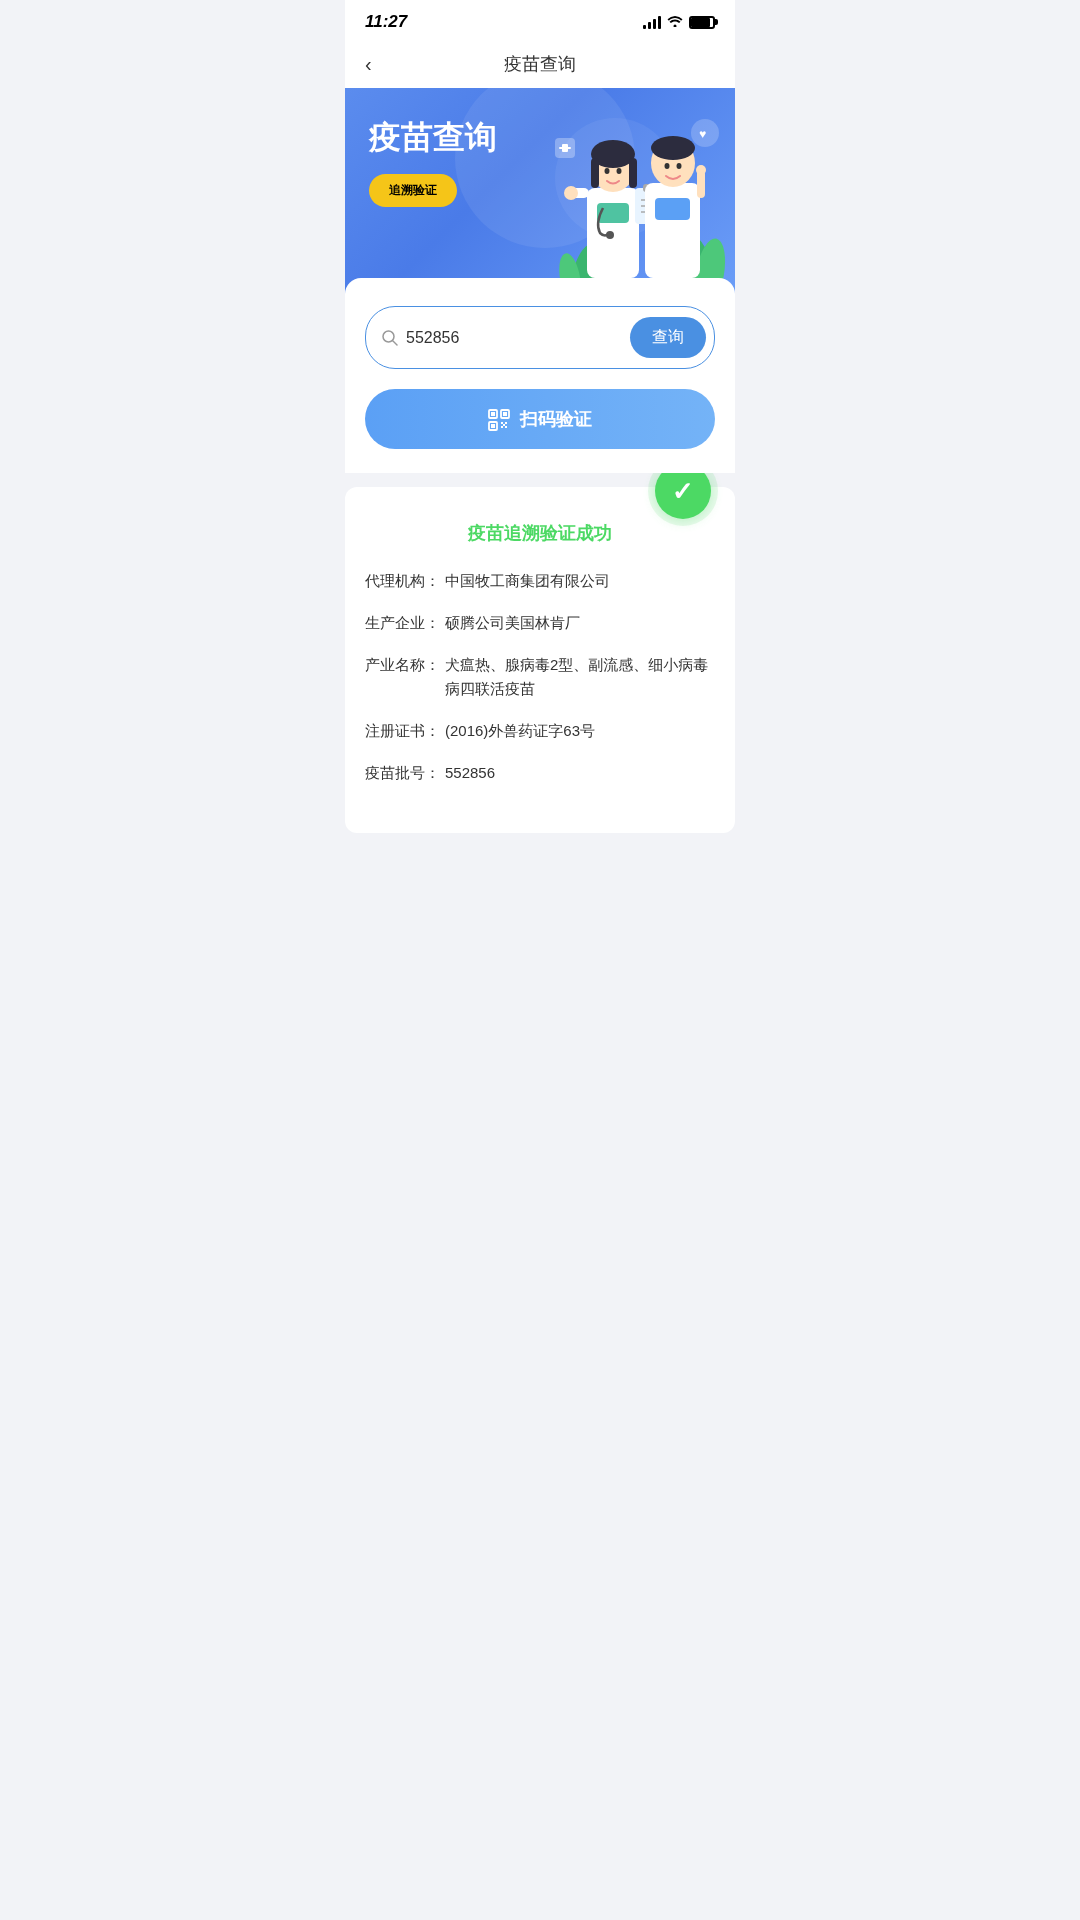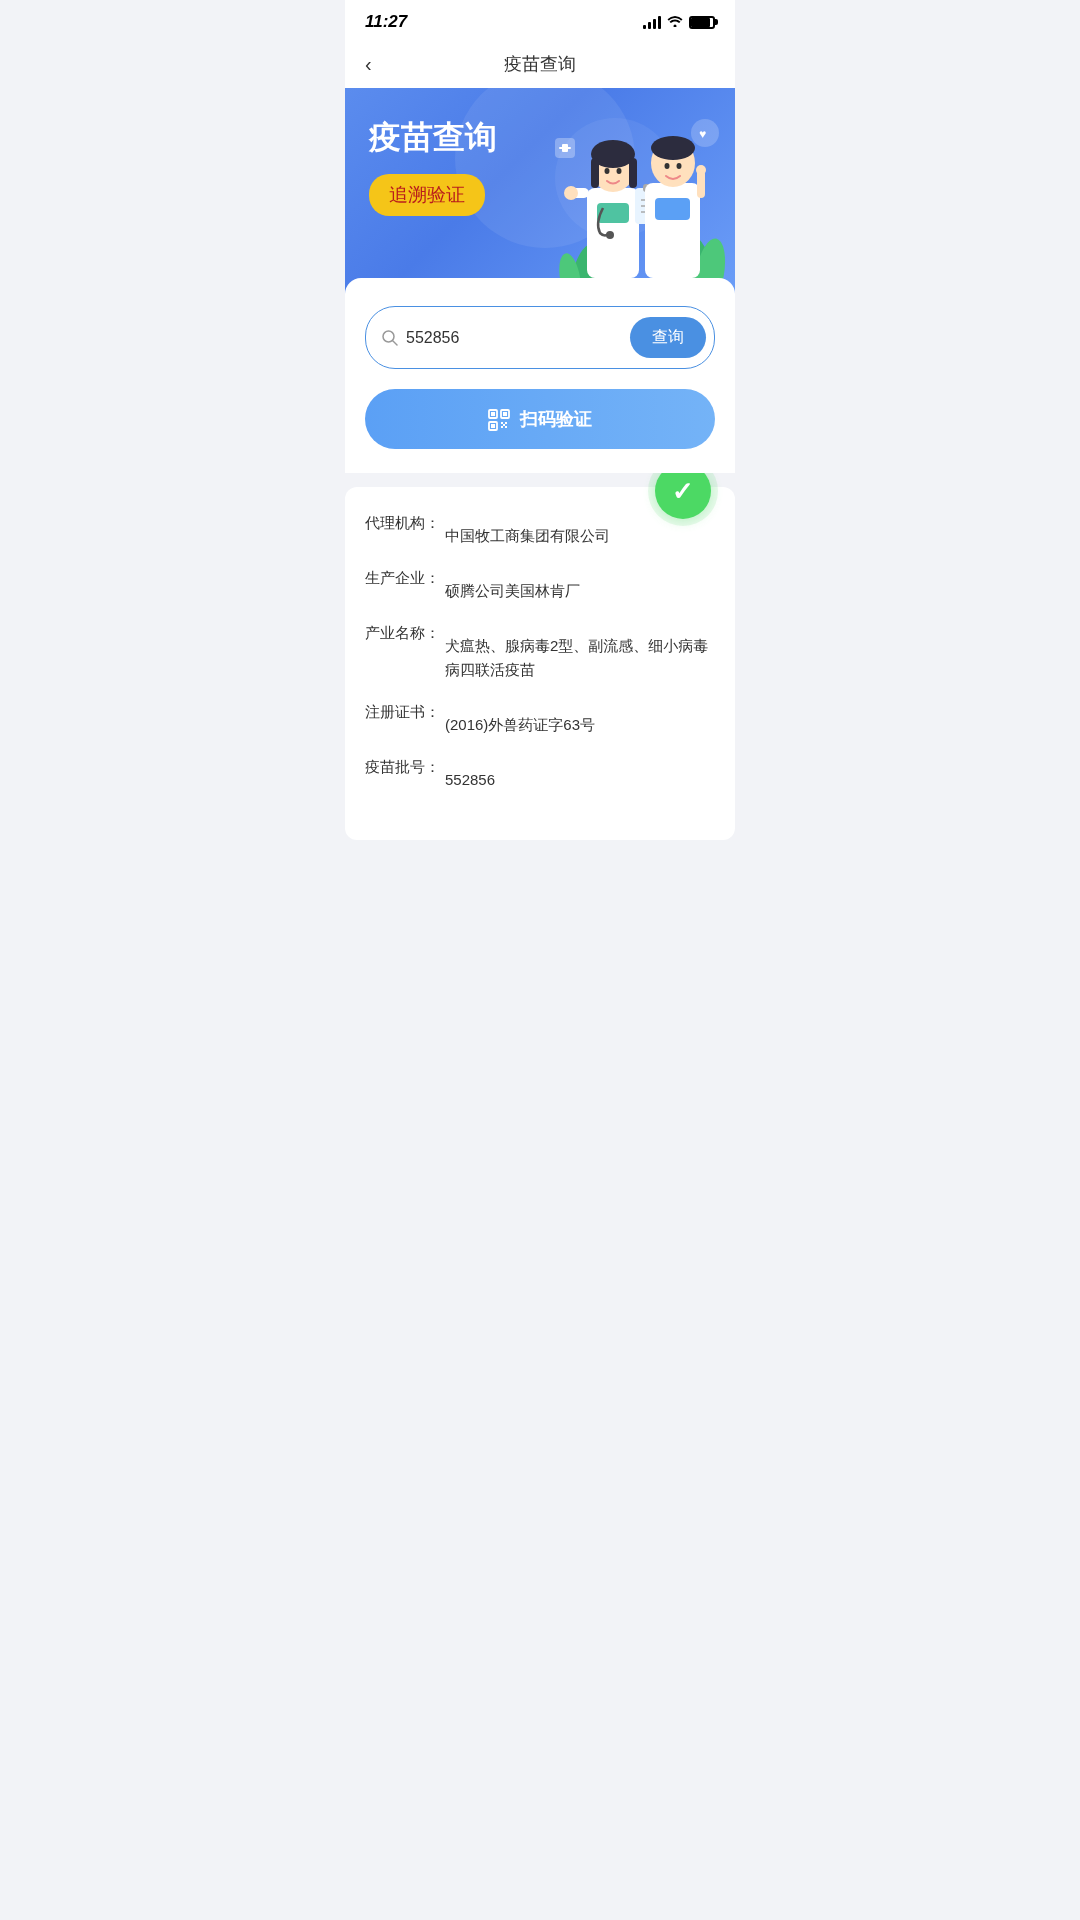--- a/index.html
+++ b/index.html
@@ -133,23 +133,23 @@
       font-weight: 800;
       color: #fff;
       margin-bottom: 18px;
       line-height: 1.2;
       position: relative;
       z-index: 2;
     }
     .banner-tag {
       display: inline-block;
       background: #f5c518;
-      color: #b91c1c;
-      font-size: 19px;
-      font-weight: 400;
+      color: #000000;
+      font-size: 12px;
+      font-weight: 700;
       padding: 8px 20px;
       border-radius: 20px;
       position: relative;
       z-index: 2;
     }
 
     
     .doctors-illustration {
       position: absolute;
       right: 0;
@@ -273,21 +273,20 @@
     }
     .result-label {
       color: #333;
       font-weight: 500;
       white-space: nowrap;
       min-width: 80px;
     }
     .result-value {
       color: #333;
       flex: 1;
-      margin-top: 13px;
     }
   </style>
 </head>
 <body>
 
 <div class="status-bar">
   <span class="status-time">11:27</span>
   <div class="status-icons">
     <div class="signal-bars">
       <span></span>
@@ -413,20 +412,21 @@
 
 <div style="background:#f2f3f7; padding: 0 0 30px 0;">
   <div class="result-card">
 
     <div class="check-bg"></div>
 
     <div class="result-check">
       <span class="check-mark">✓</span>
     </div>
 
+    <div class="result-title">疫苗追溯验证成功</div>
 
     <div id="result-items">
         <div class="result-item">
     <span class="result-label">代理机构：</span>
     <span class="result-value">中国牧工商集团有限公司</span>
   </div>
         <div class="result-item">
     <span class="result-label">生产企业：</span>
     <span class="result-value">硕腾公司美国林肯厂</span>
   </div>

